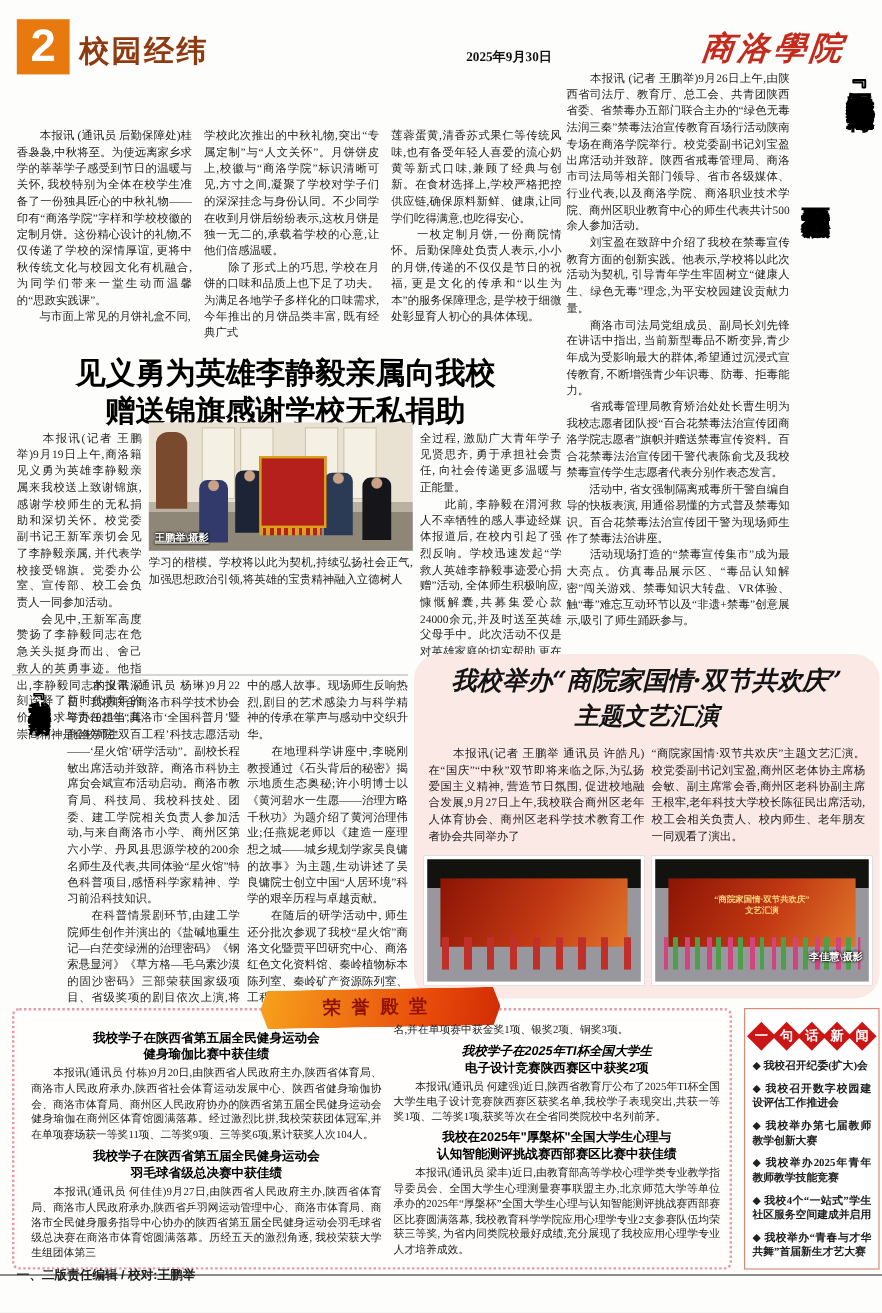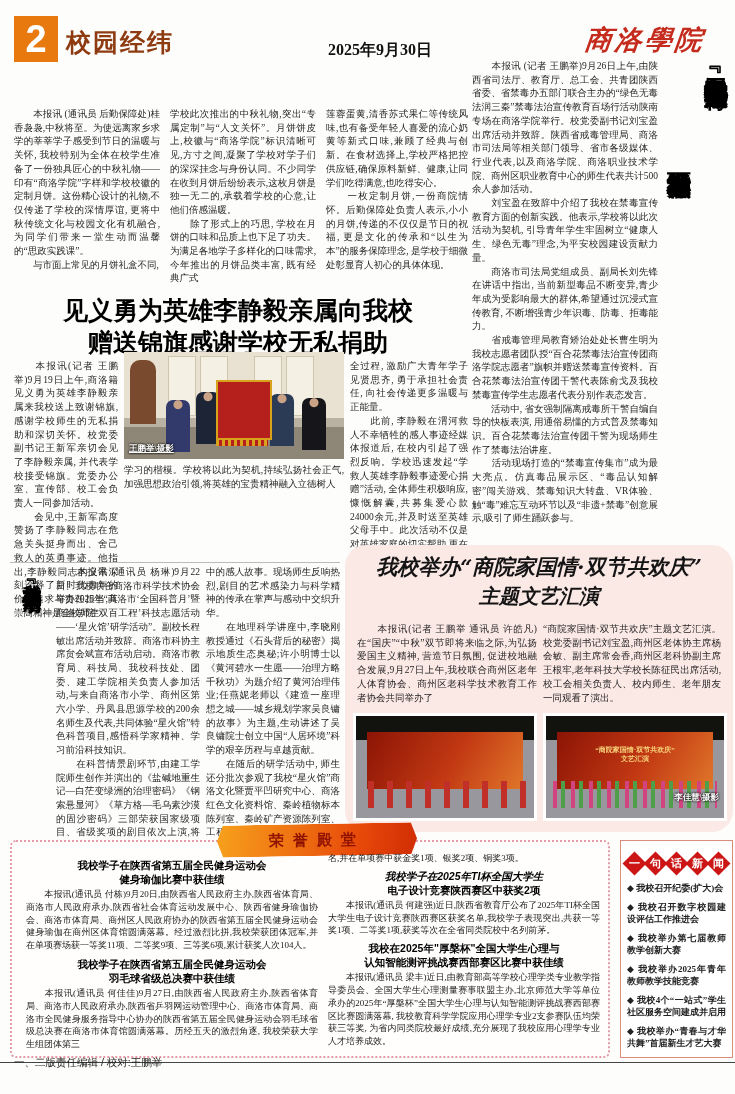--- a/index.html
+++ b/index.html
@@ -4,21 +4,21 @@
 <style>
   html,body{margin:0;padding:0;background:#e9e9e9;}
   #page{position:relative;width:735px;height:1094px;background:#fdfdfb;margin:0 auto;
         font-family:"Liberation Serif","DejaVu Serif",serif;overflow:hidden;}
   .abs{position:absolute;}
   
   .pagenum{left:14px;top:16px;width:44px;height:46px;background:#e8790f;color:#fff;
            font-weight:bold;font-size:38px;line-height:46px;text-align:center;
            font-family:"Liberation Sans",sans-serif;}
   .section-title{left:66px;top:26px;font-size:25px;font-weight:900;color:#8e3b12;letter-spacing:2px;}
-  .date{left:300px;top:40px;width:160px;text-align:center;font-size:16px;font-weight:bold;color:#111;}
+  .date{left:300px;top:40px;width:160px;text-align:right;font-size:11px;font-weight:bold;color:#111;}
   .masthead{right:30px;top:22px;font-size:27px;font-weight:900;font-style:italic;color:#c42b1c;
             letter-spacing:3px;transform:skewX(-6deg);}
   
   .h-main{left:8px;top:64px;width:460px;text-align:center;font-size:26px;font-weight:900;
           letter-spacing:0px;color:#000;}
   .h-mid{left:8px;width:460px;text-align:center;font-size:25px;font-weight:900;color:#000;}
   
   .col{font-size:9.5px;line-height:13.7px;text-align:justify;color:#1e1e1e;white-space:pre-line;}
   
   .vhead{writing-mode:vertical-rl;text-orientation:mixed;font-weight:900;color:#000;}
@@ -61,21 +61,21 @@
   
   .newsbox{left:620px;top:840px;width:113px;height:218px;border:1px solid #d98c7a;
            background:#fff;box-sizing:border-box;}
   .diamonds{display:flex;justify-content:center;gap:4px;margin-top:14px;}
   .diamond{width:17px;height:17px;background:#cc1616;transform:rotate(45deg);
            display:flex;align-items:center;justify-content:center;}
   .diamond span{transform:rotate(-45deg);color:#fff;font-size:11px;font-weight:bold;}
   .news-item{font-size:9px;line-height:12.5px;font-weight:600;color:#222;margin:6px 6px 0 6px;
              text-align:justify;}
   .rule{position:absolute;background:#444;}
-  .footer-text{left:14px;top:1056px;font-size:10.5px;font-weight:normal;color:#222;
+  .footer-text{left:14px;top:1056px;font-size:10.5px;font-weight:bold;color:#222;
                font-family:"Liberation Sans",sans-serif;}
 </style>
 </head>
 <body>
 
 <div id="page">
 
   <div class="abs pagenum">2</div>
   <div class="abs section-title">校园经纬</div>
   <div class="abs date">2025年9月30日</div>

